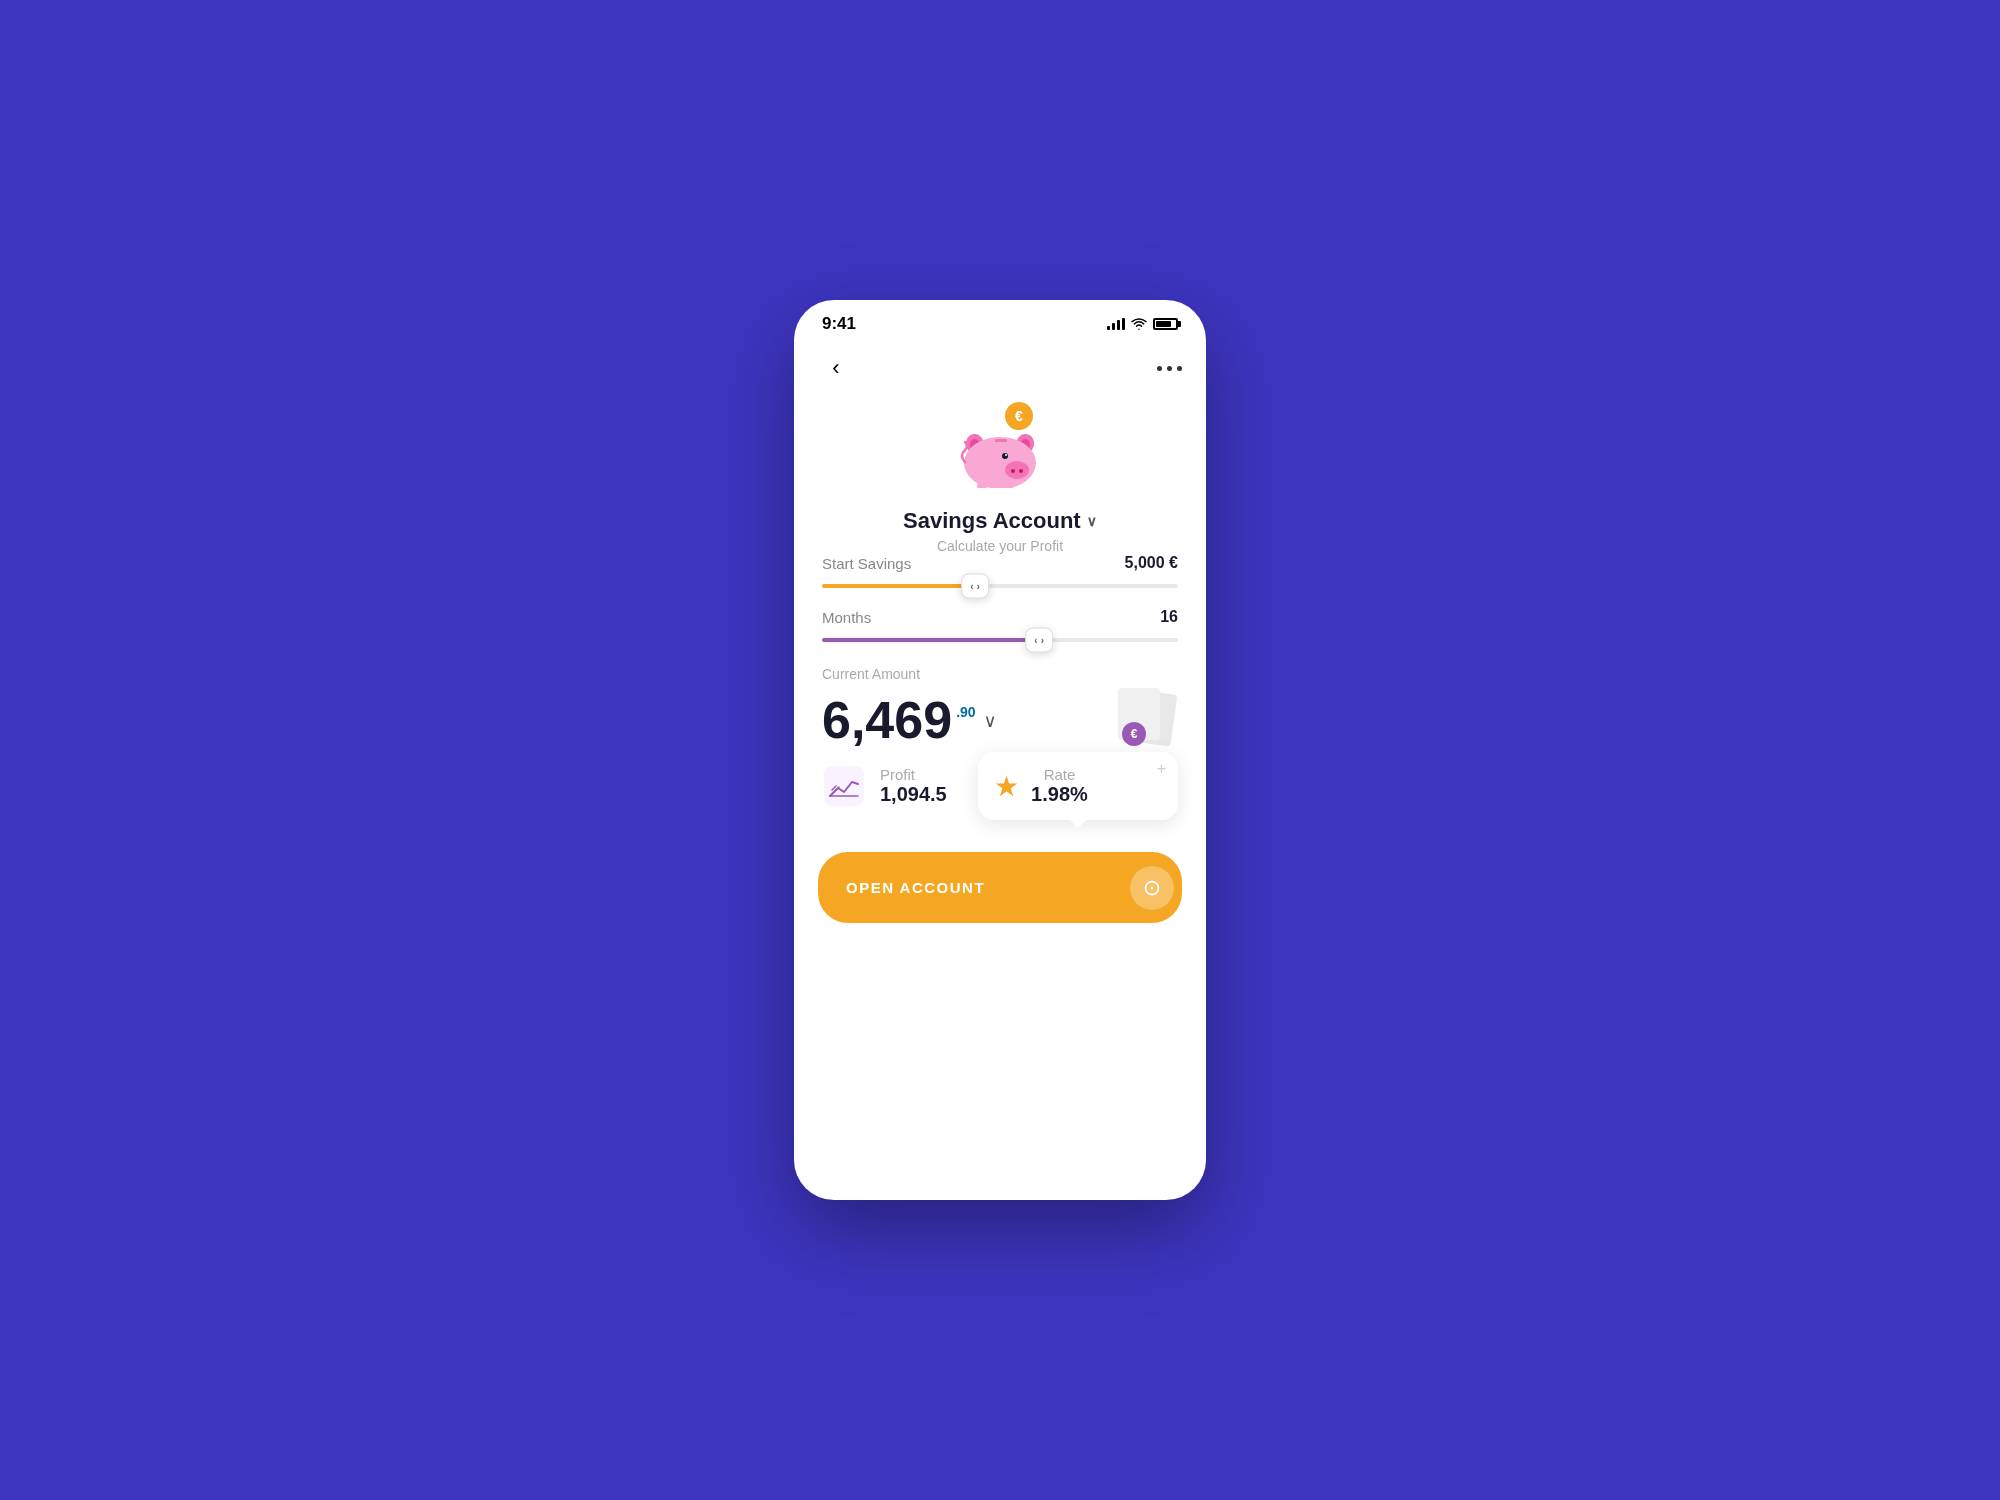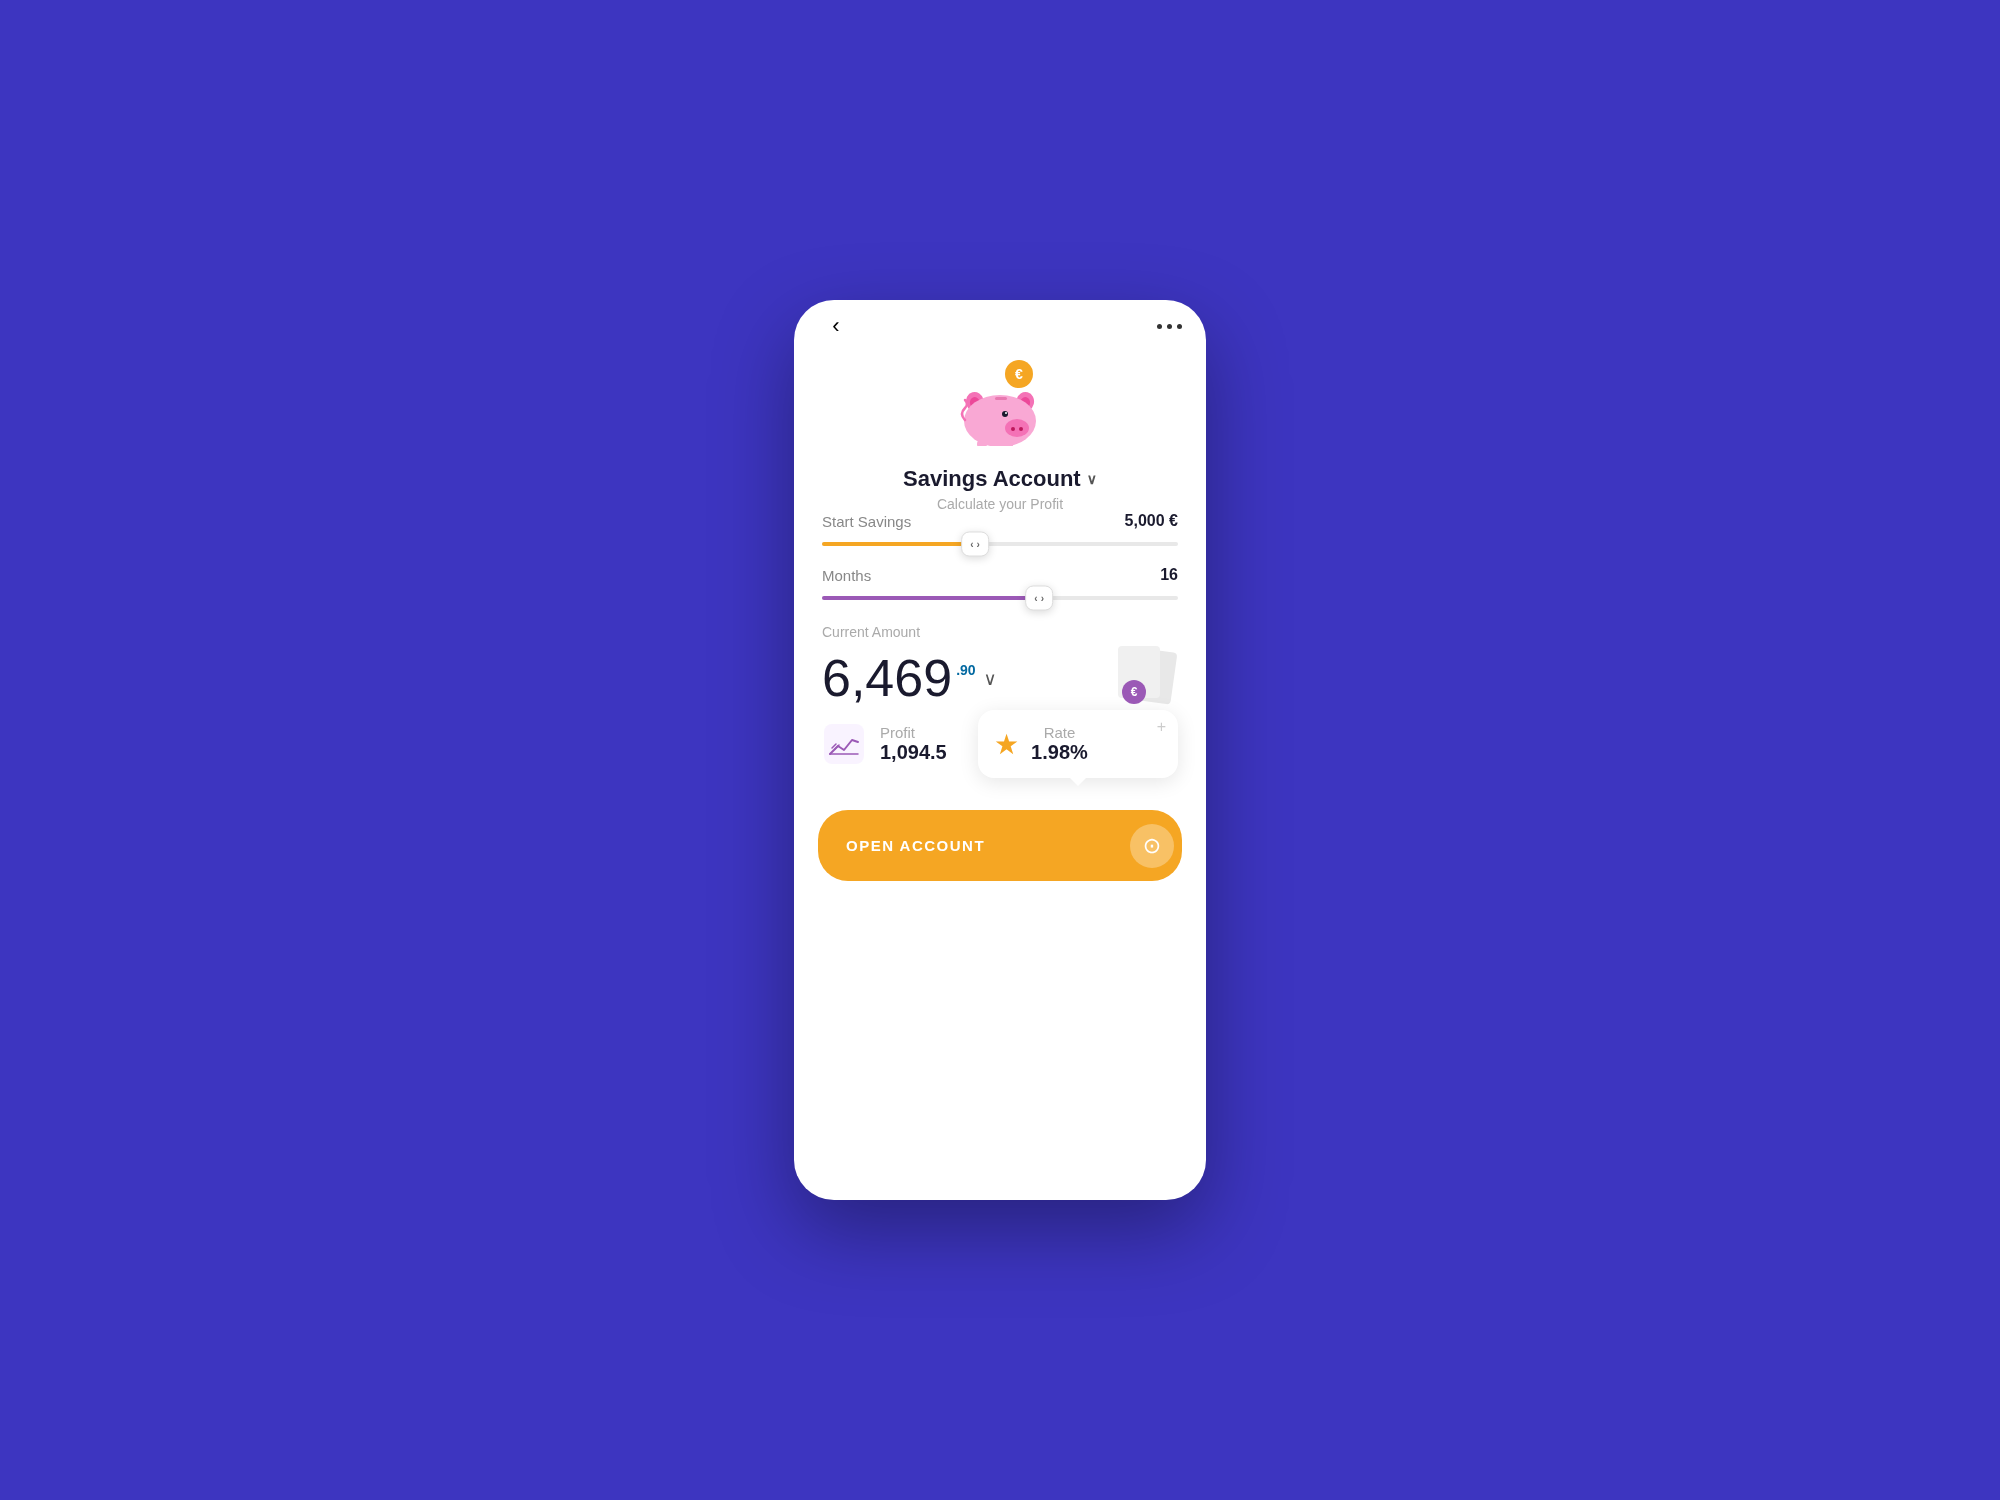--- a/index.html
+++ b/index.html
@@ -301,21 +301,21 @@
     }
 
     .amount-display {
       display: flex;
       align-items: flex-start;
       gap: 4px;
     }
 
     .amount-main {
       font-size: 52px;
-      font-weight: 400;
+      font-weight: 700;
       color: #1a1a2e;
       line-height: 1;
     }
 
     .amount-decimal {
       font-size: 14px;
       font-weight: 600;
       color: #0369a1;
       margin-top: 10px;
     }
@@ -499,20 +499,41 @@
     .avatar-icon {
       color: white;
       font-size: 22px;
     }
   </style>
 </head>
 <body>
 
 <div class="phone-container">
 
+  <div class="status-bar">
+    <span class="status-time">9:41</span>
+    <div class="status-icons">
+      <div class="signal-bars">
+        <div class="signal-bar" style="height:4px"></div>
+        <div class="signal-bar" style="height:7px"></div>
+        <div class="signal-bar" style="height:10px"></div>
+        <div class="signal-bar" style="height:12px"></div>
+      </div>
+
+      <svg width="16" height="12" viewBox="0 0 16 12">
+        <path d="M8 10.5 a0.7 0.7 0 0 1 0 1.4 0.7 0.7 0 0 1 0-1.4z" fill="#000"></path>
+        <path d="M5.5 8.2 Q8 5.8 10.5 8.2" stroke="#000" stroke-width="1.4" fill="none" stroke-linecap="round"></path>
+        <path d="M3.2 5.9 Q8 1.5 12.8 5.9" stroke="#000" stroke-width="1.4" fill="none" stroke-linecap="round"></path>
+        <path d="M1 3.6 Q8 -1.5 15 3.6" stroke="#000" stroke-width="1.4" fill="none" stroke-linecap="round"></path>
+      </svg>
+      <div class="battery-icon">
+        <div class="battery-fill"></div>
+      </div>
+    </div>
+  </div>
 
   <div class="nav-bar">
     <div class="back-btn">
       <span class="back-arrow">‹</span>
     </div>
     <div class="more-btn">
       <div class="dot"></div>
       <div class="dot"></div>
       <div class="dot"></div>
     </div>

